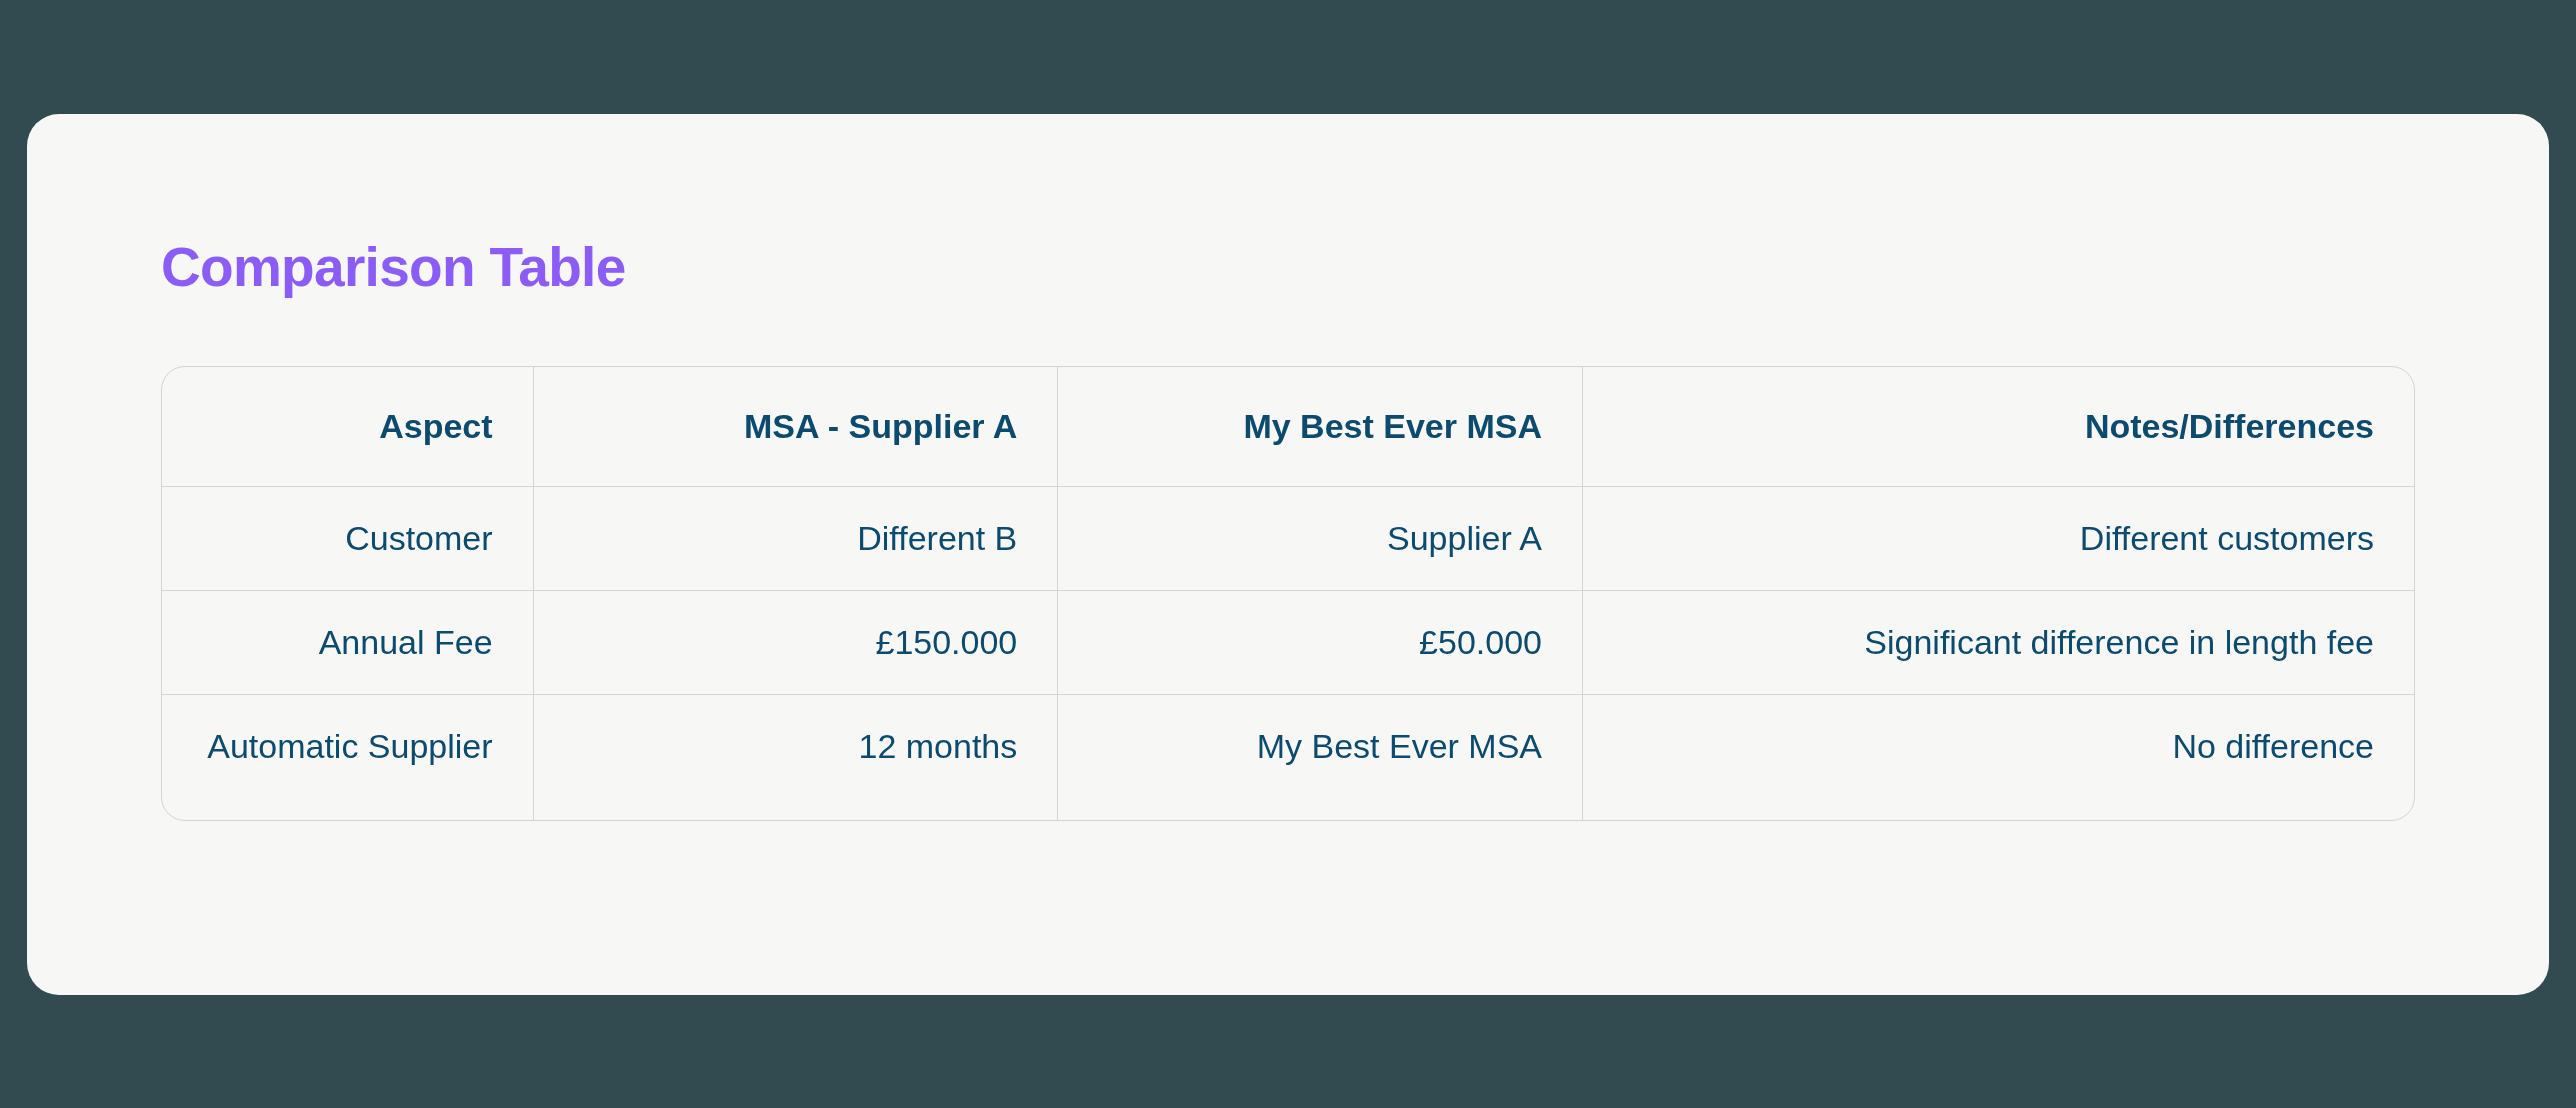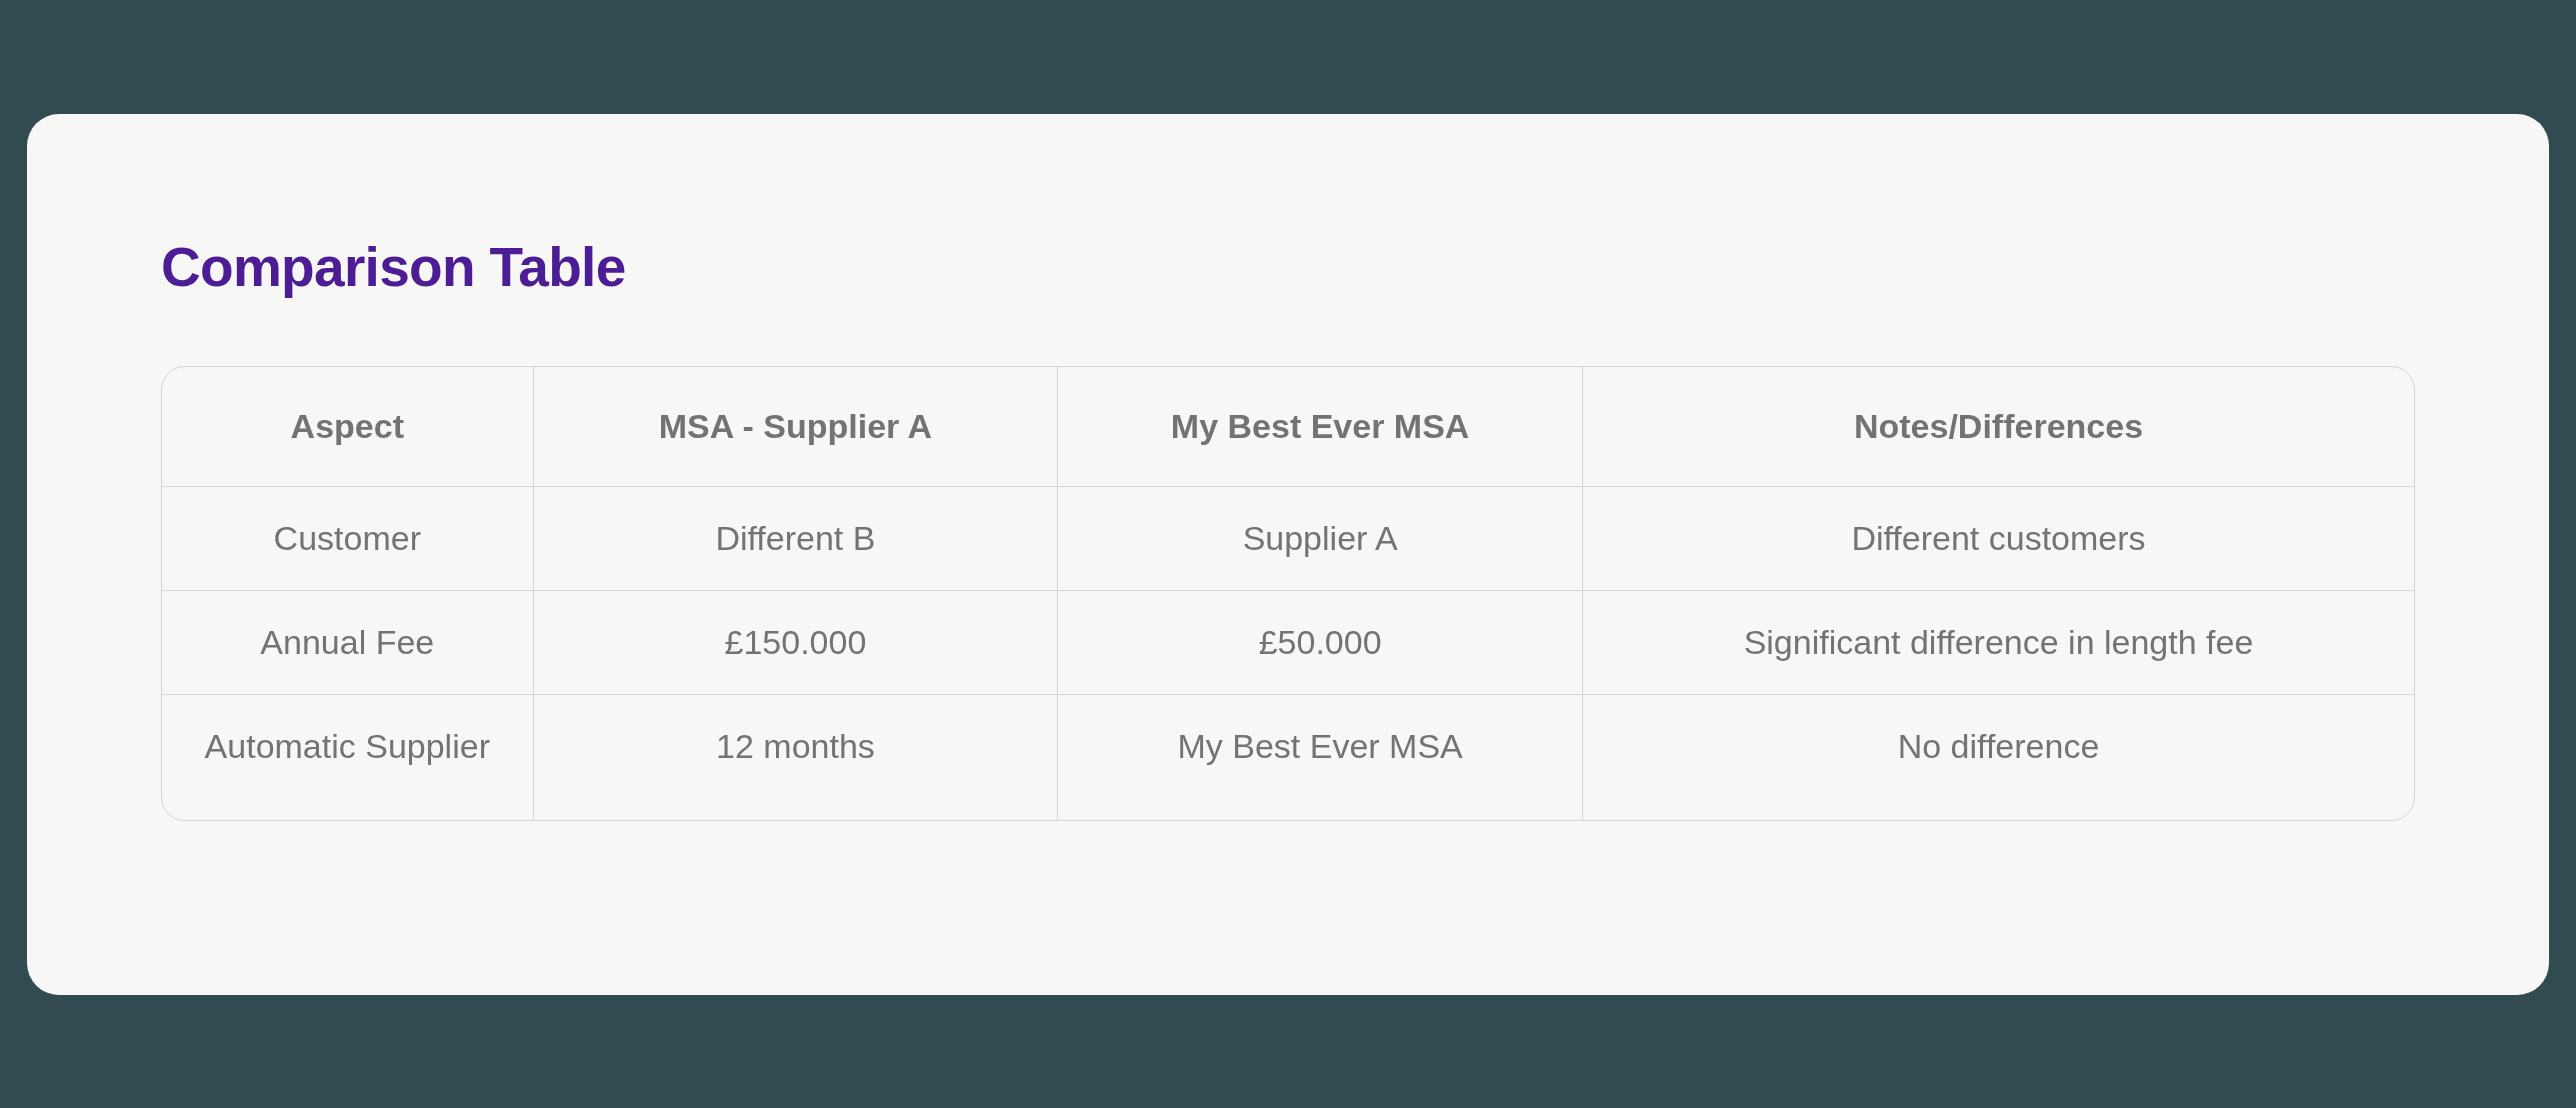--- a/index.html
+++ b/index.html
@@ -19,38 +19,38 @@
     .card {
       background-color: #f7f7f5;
       border-radius: 32px;
       width: 100%;
       max-width: 2522px;
       padding: 121px 134px 174px 134px;
     }
     .title {
       font-size: 55px;
       font-weight: 600;
-      color: #4c1d95;
+      color: #8b5cf6;
       margin-bottom: 67px;
       letter-spacing: -0.7px;
     }
     .table {
       width: 100%;
       border-collapse: separate;
       border-spacing: 0;
       border: 0.7px solid #d4d4d0;
       border-radius: 24px;
       overflow: hidden;
     }
     .table th,
     .table td {
-      text-align: center;
+      text-align: right;
       padding: 32px 40px;
       font-size: 34px;
-      color: #737373;
+      color: #0c4a6e;
       border-bottom: 0.7px solid #d4d4d0;
       border-right: 0.7px solid #d4d4d0;
       font-weight: 400;
       vertical-align: middle;
     }
     .table th {
       font-weight: 600;
       padding-top: 40px;
       padding-bottom: 40px;
     }

